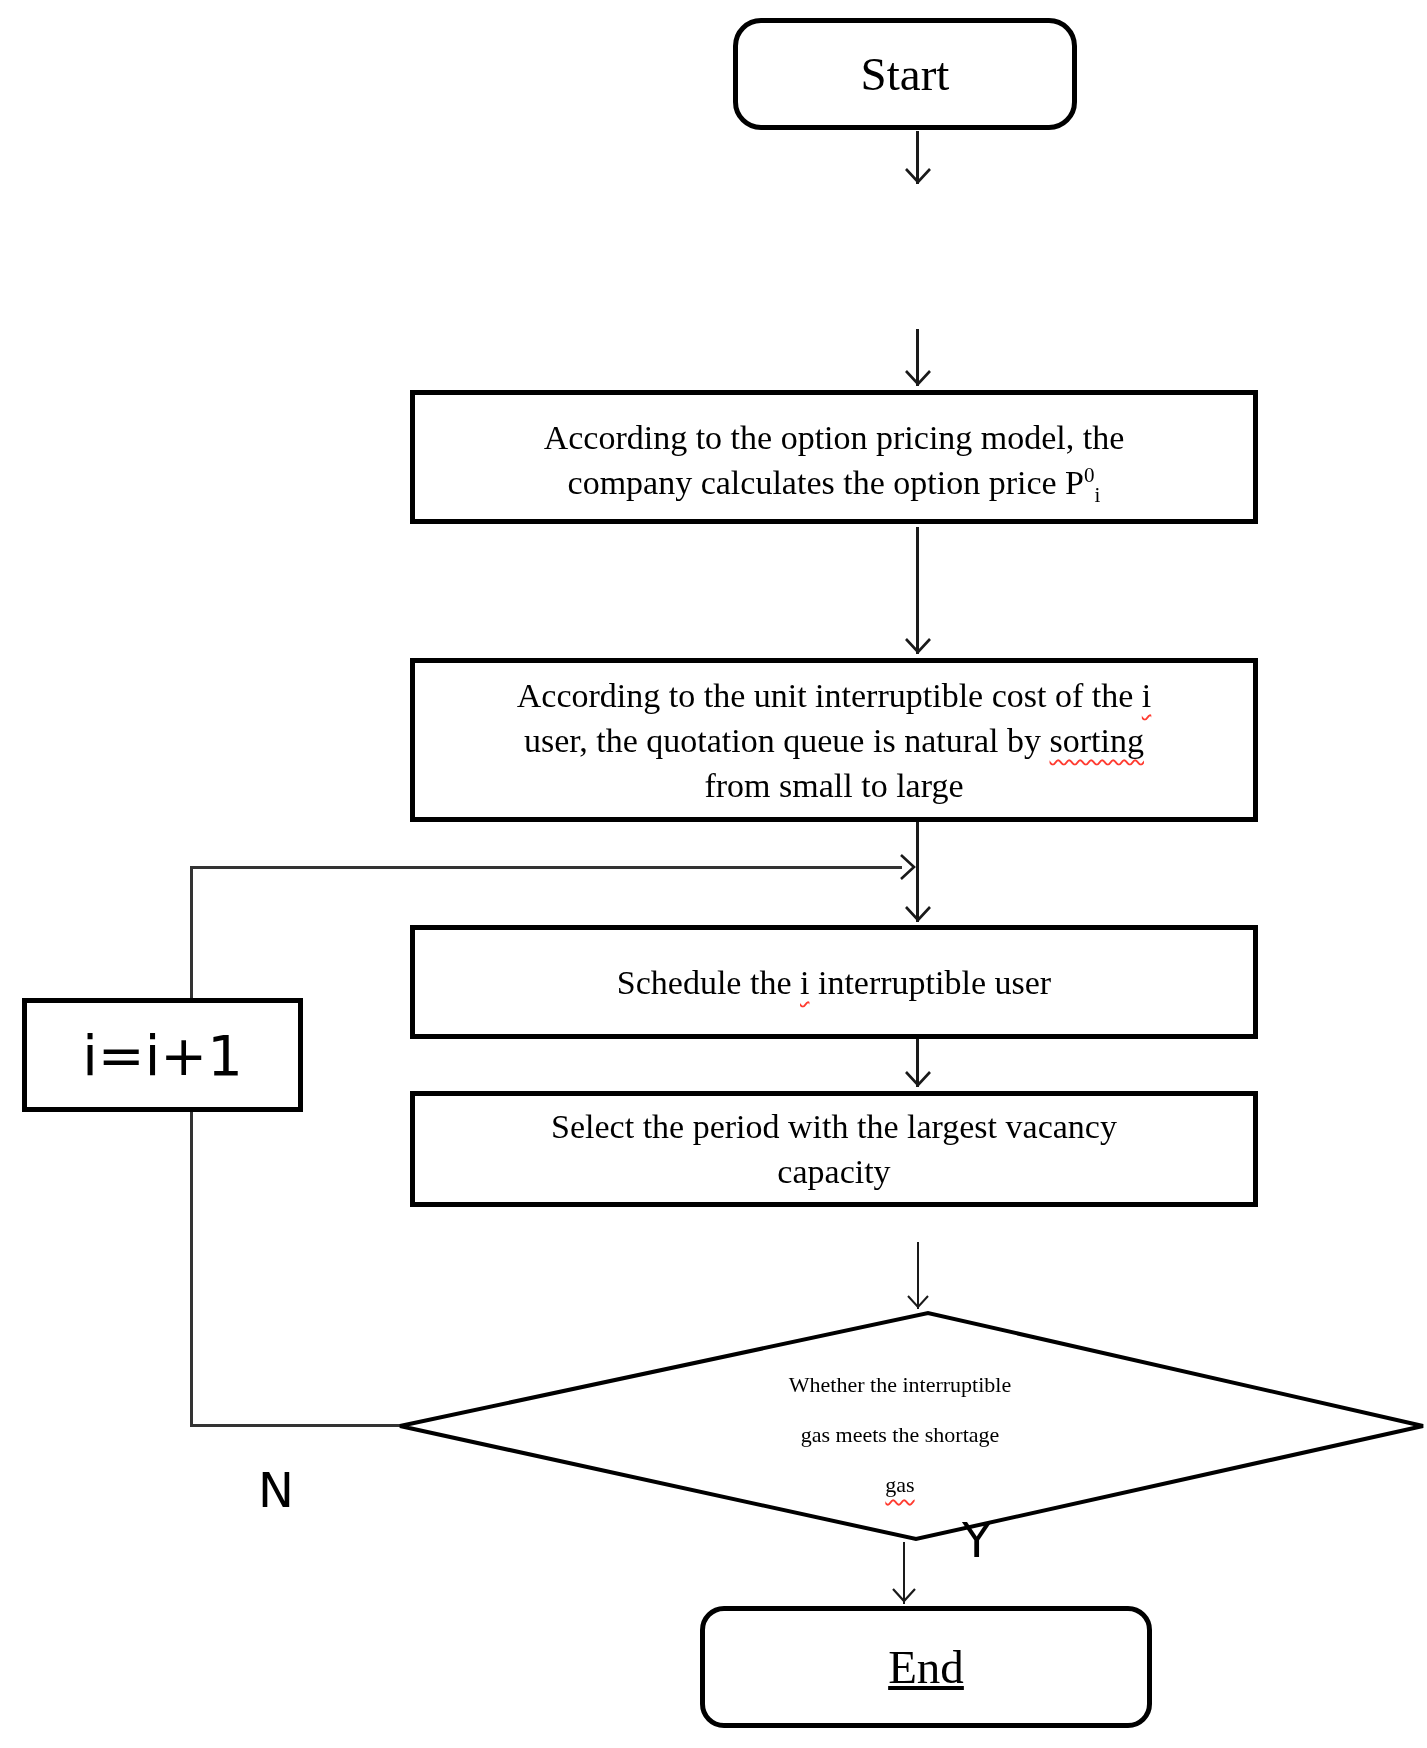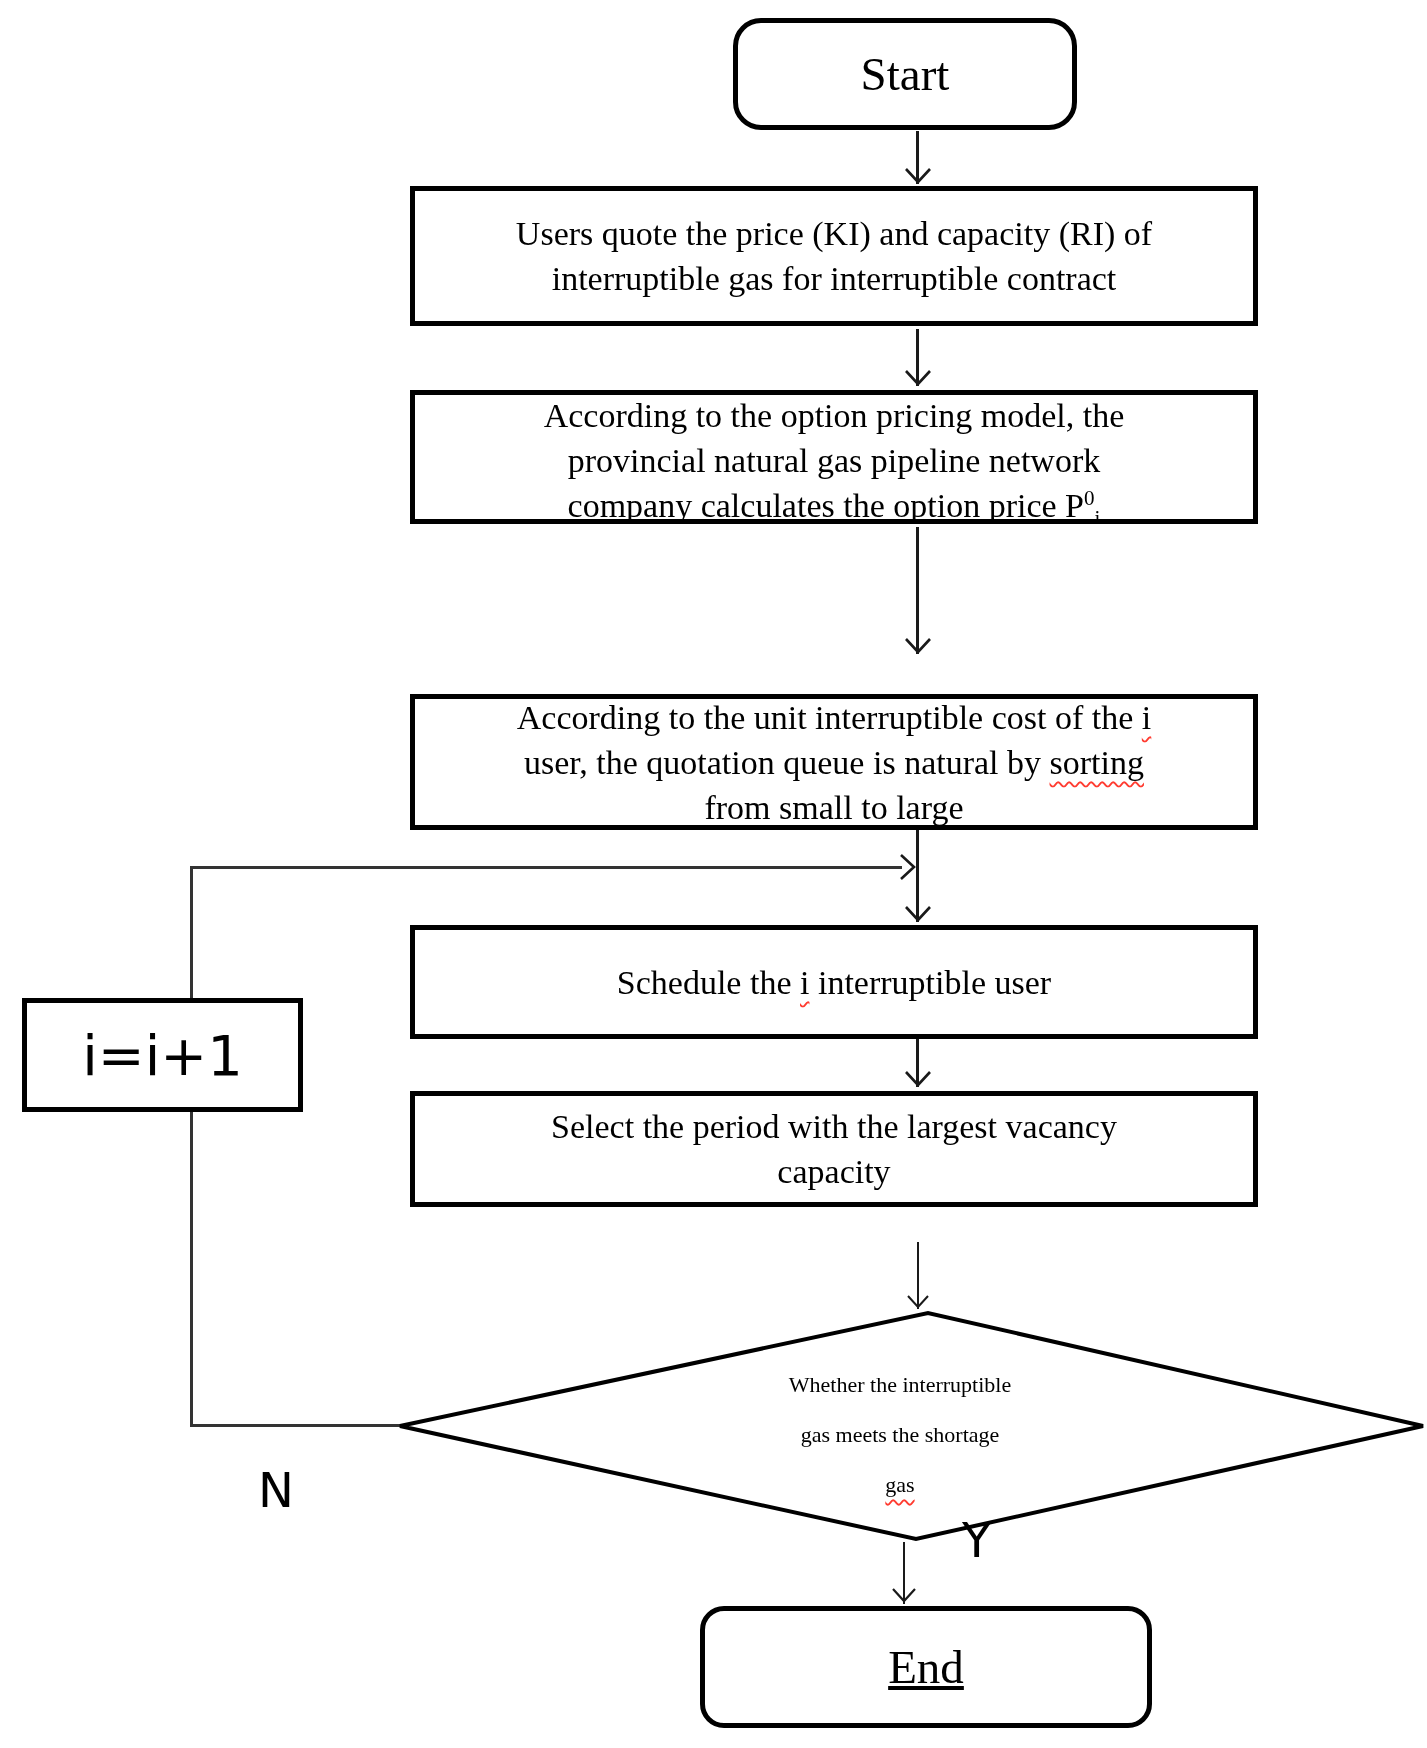--- a/index.html
+++ b/index.html
@@ -75,32 +75,27 @@
       <path d="M3 2 L13 13 L23 2" fill="none" stroke="#1a1a1a" stroke-width="2"></path>
     </svg>
   <svg class="ah" style="left:890px;top:1587px;" width="28" height="17" viewBox="0 0 28 17">
       <path d="M3 2 L14 14 L25 2" fill="none" stroke="#1a1a1a" stroke-width="2.2"></path>
     </svg>
 
   <div class="box terminal" style="left:733px;top:18px;width:344px;height:112px;">
     <span>Start</span>
   </div>
 
-  <div class="box" style="left:410px;top:186px;width:848px;height:140px;">
-    <div>Users quote the price (KI) and capacity (RI) of</div>
-    <div>interruptible gas for interruptible contract</div>
-  </div>
 
   <div class="box" style="left:410px;top:390px;width:848px;height:134px;padding-top:6px;">
     <div>According to the option pricing model, the</div>
-    <div>provincial natural gas pipeline network</div>
     <div><span>company calculates the option price P</span><sup>0</sup><sub>i</sub></div>
   </div>
 
-  <div class="box" style="left:410px;top:694px;width:848px;height:136px;">
+  <div class="box" style="left:410px;top:658px;width:848px;height:164px;">
     <div><span>According to the unit interruptible cost of the </span><span class="sq">i</span></div>
     <div><span>user, the quotation queue is natural by </span><span class="sq">sorting</span></div>
     <div>from small to large</div>
   </div>
 
   <div class="box" style="left:410px;top:925px;width:848px;height:114px;">
     <div><span>Schedule the </span><span class="sq">i</span><span> interruptible user</span></div>
   </div>
 
   <div class="box" style="left:410px;top:1091px;width:848px;height:116px;">

